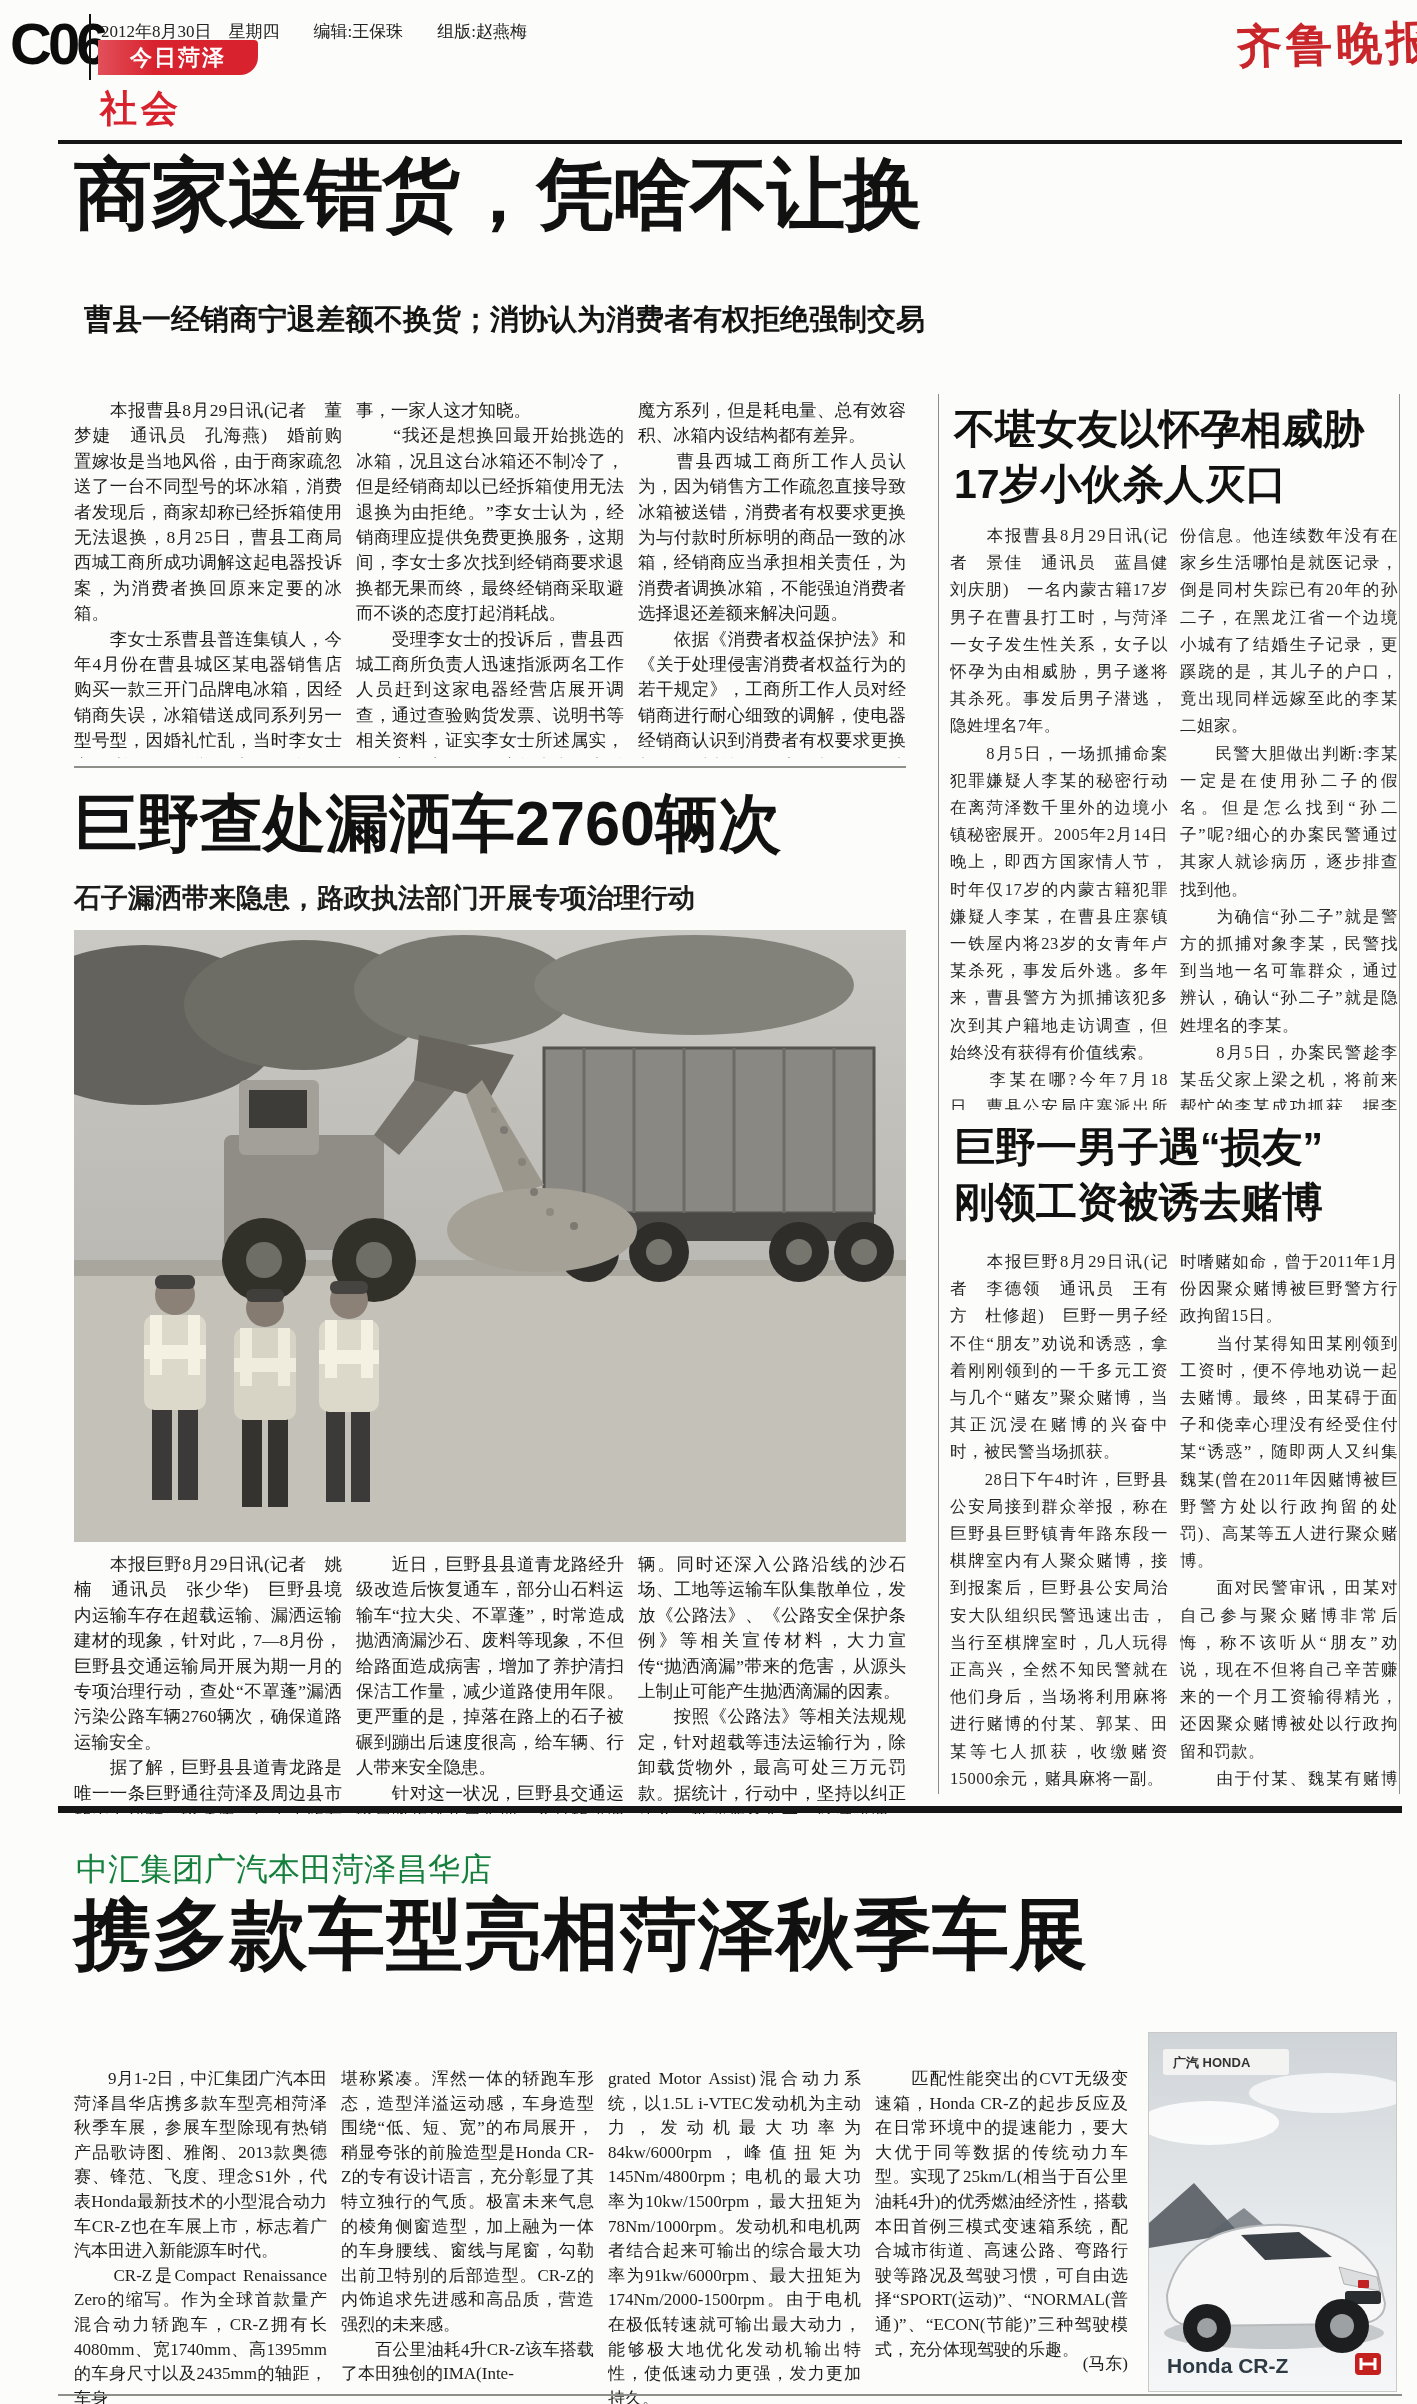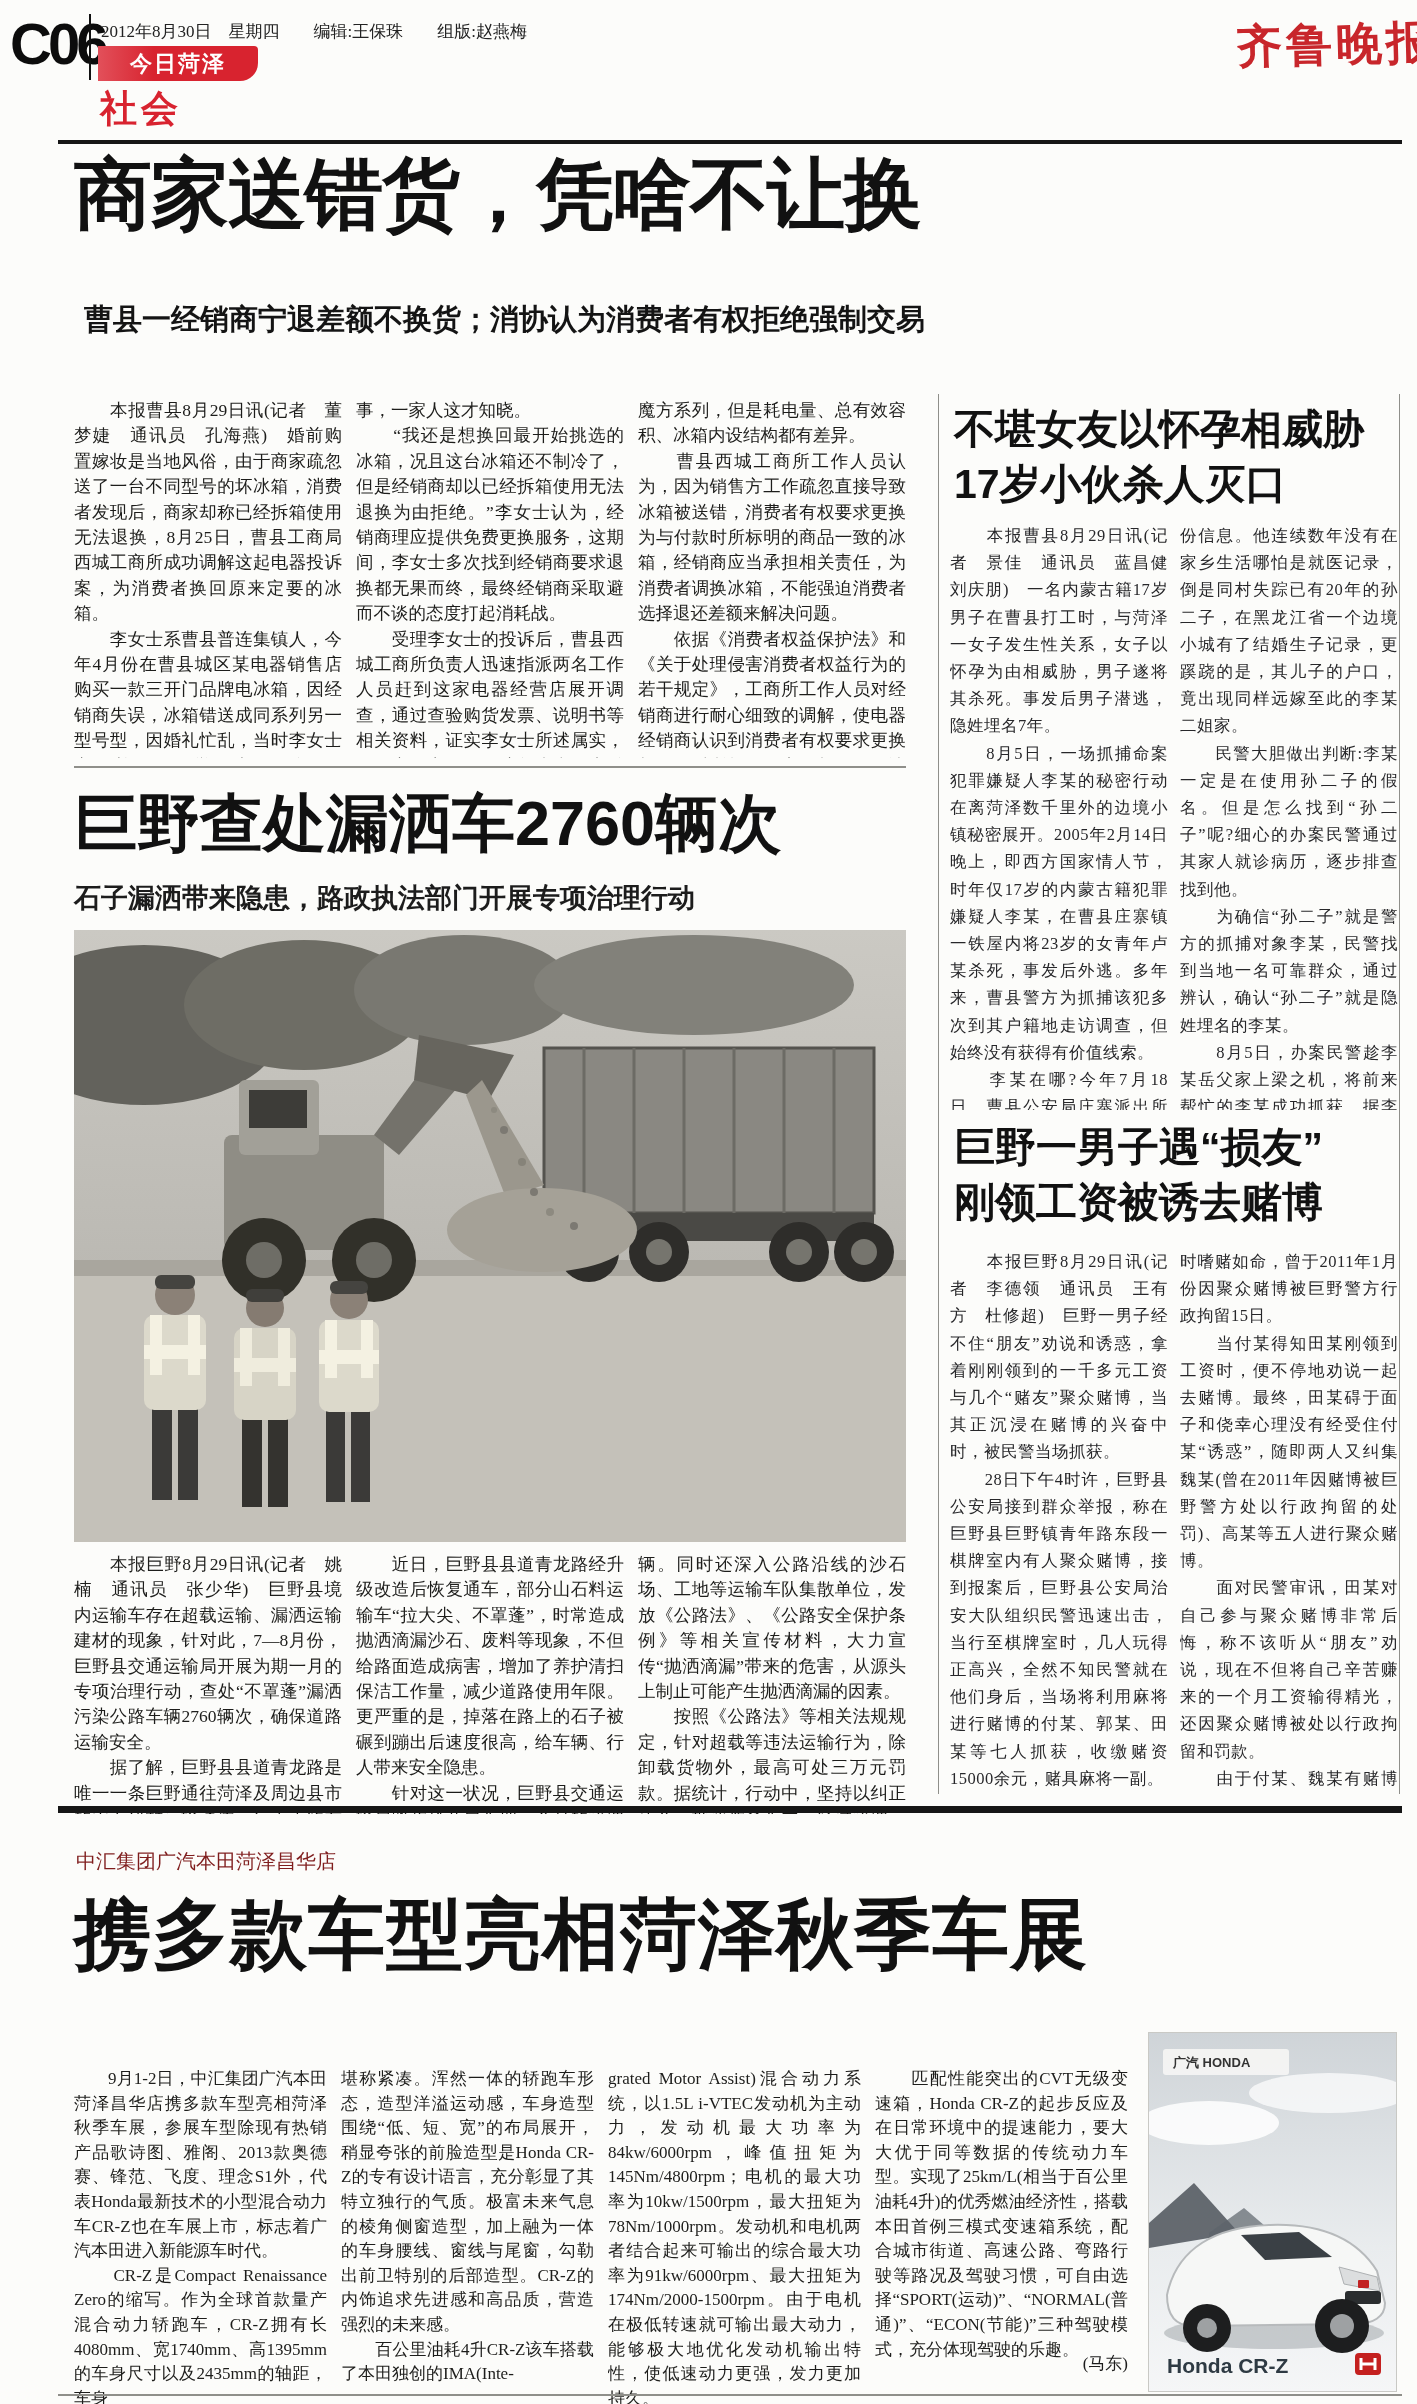--- a/index.html
+++ b/index.html
@@ -12,38 +12,38 @@
   .lead-col,.road-col{width:268px;font-size:17.5px;line-height:25.4px;}
   .rail-col{width:218px;font-size:16.5px;line-height:27.2px;color:#27272a;letter-spacing:.5px;}
   .ad-col{width:253px;font-size:17px;line-height:24.6px;margin-top:32px;}
   .rule{position:absolute;background:#161616;}
   .thin{background:#8f8f8a;}
   
   .pageno{left:10px;top:10px;font-size:58px;font-weight:900;letter-spacing:-4px;
           font-family:"Liberation Sans",sans-serif;color:#0c0c0c;}
   .hdr-vline{left:89px;top:14px;width:2px;height:66px;background:#111;}
   .dateline{left:101px;top:20px;font-size:17px;color:#222;}
-  .tab{left:98px;top:46px;width:160px;height:35px;background:linear-gradient(90deg,#e2505a,#d8232f 35%);
+  .tab{left:98px;top:40px;width:160px;height:35px;background:linear-gradient(90deg,#e2505a,#d8232f 35%);
        border-radius:0 4px 18px 0;display:flex;align-items:center;justify-content:center;}
   .tab span{color:#fff;font-weight:800;font-size:22px;font-family:"Liberation Sans",sans-serif;letter-spacing:2px;}
   .sectionname{left:100px;top:84px;font-size:37px;font-weight:900;color:#d8232f;
                font-family:"Liberation Sans",sans-serif;letter-spacing:4px;}
   .masthead{left:1236px;top:14px;font-size:46px;color:#c8262b;font-weight:700;
             font-family:"Liberation Serif",serif;letter-spacing:4px;transform:rotate(-1.5deg);}
   
   .lead-h1{left:74px;top:154px;font-size:78px;letter-spacing:-1px;}
   .lead-h2{left:84px;top:300px;font-size:29px;font-weight:700;width:840px;
            font-family:"Liberation Sans",sans-serif;color:#141414;}
   .road-h1{left:74px;top:790px;font-size:63px;}
   .road-h2{left:74px;top:880px;font-size:27px;font-weight:700;font-family:"Liberation Sans",sans-serif;}
   .rail-h3{left:954px;font-size:41px;line-height:1.35;font-weight:700;
            font-family:"Liberation Sans",sans-serif;color:#111;}
   .photo-frame{left:74px;top:930px;width:832px;height:612px;background:#b8b6b0;overflow:hidden;}
   
-  .ad-dealer{left:76px;top:1848px;font-size:20px;color:#7f1d1d;font-family:"Liberation Sans",sans-serif;}
+  .ad-dealer{left:76px;top:1848px;font-size:32px;color:#15803d;font-family:"Liberation Sans",sans-serif;}
   .ad-h1{left:74px;top:1894px;font-size:77px;letter-spacing:1px;}
   .ad-byline{left:875px;top:2352px;width:253px;text-align:right;font-size:17px;}
   .car-frame{left:1148px;top:2032px;width:247px;height:358px;background:#e9ebed;
              border:1px solid #c9c9c5;overflow:hidden;}
 </style>
 </head>
 <body>
 
 <div class="page">
 

